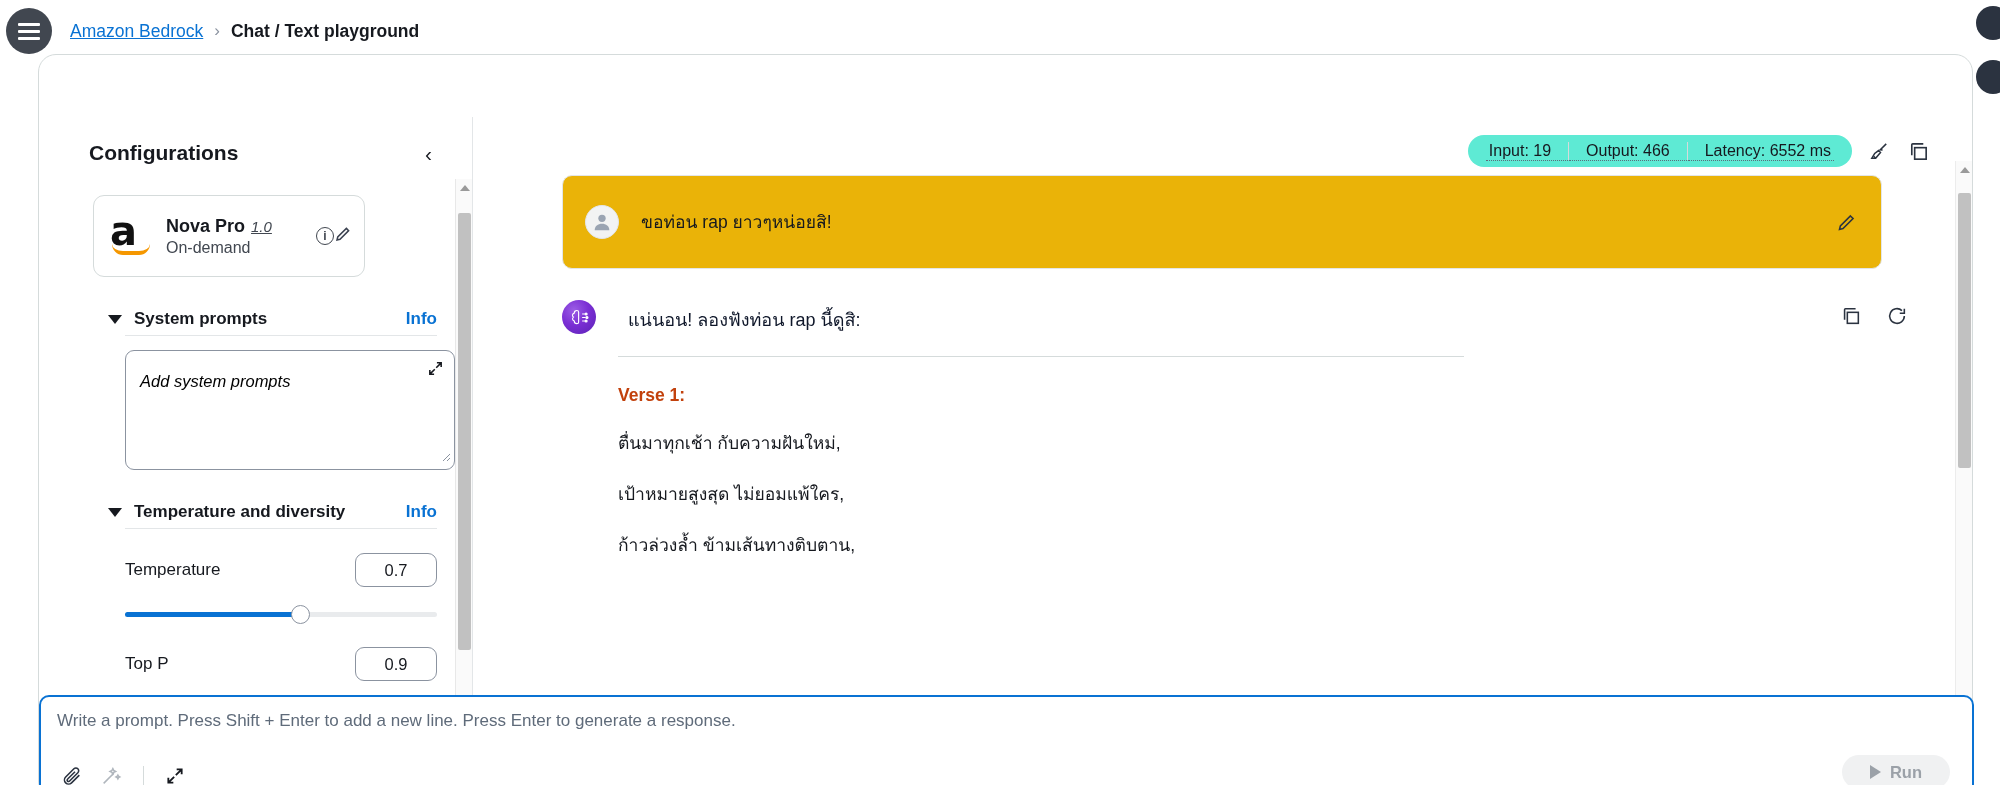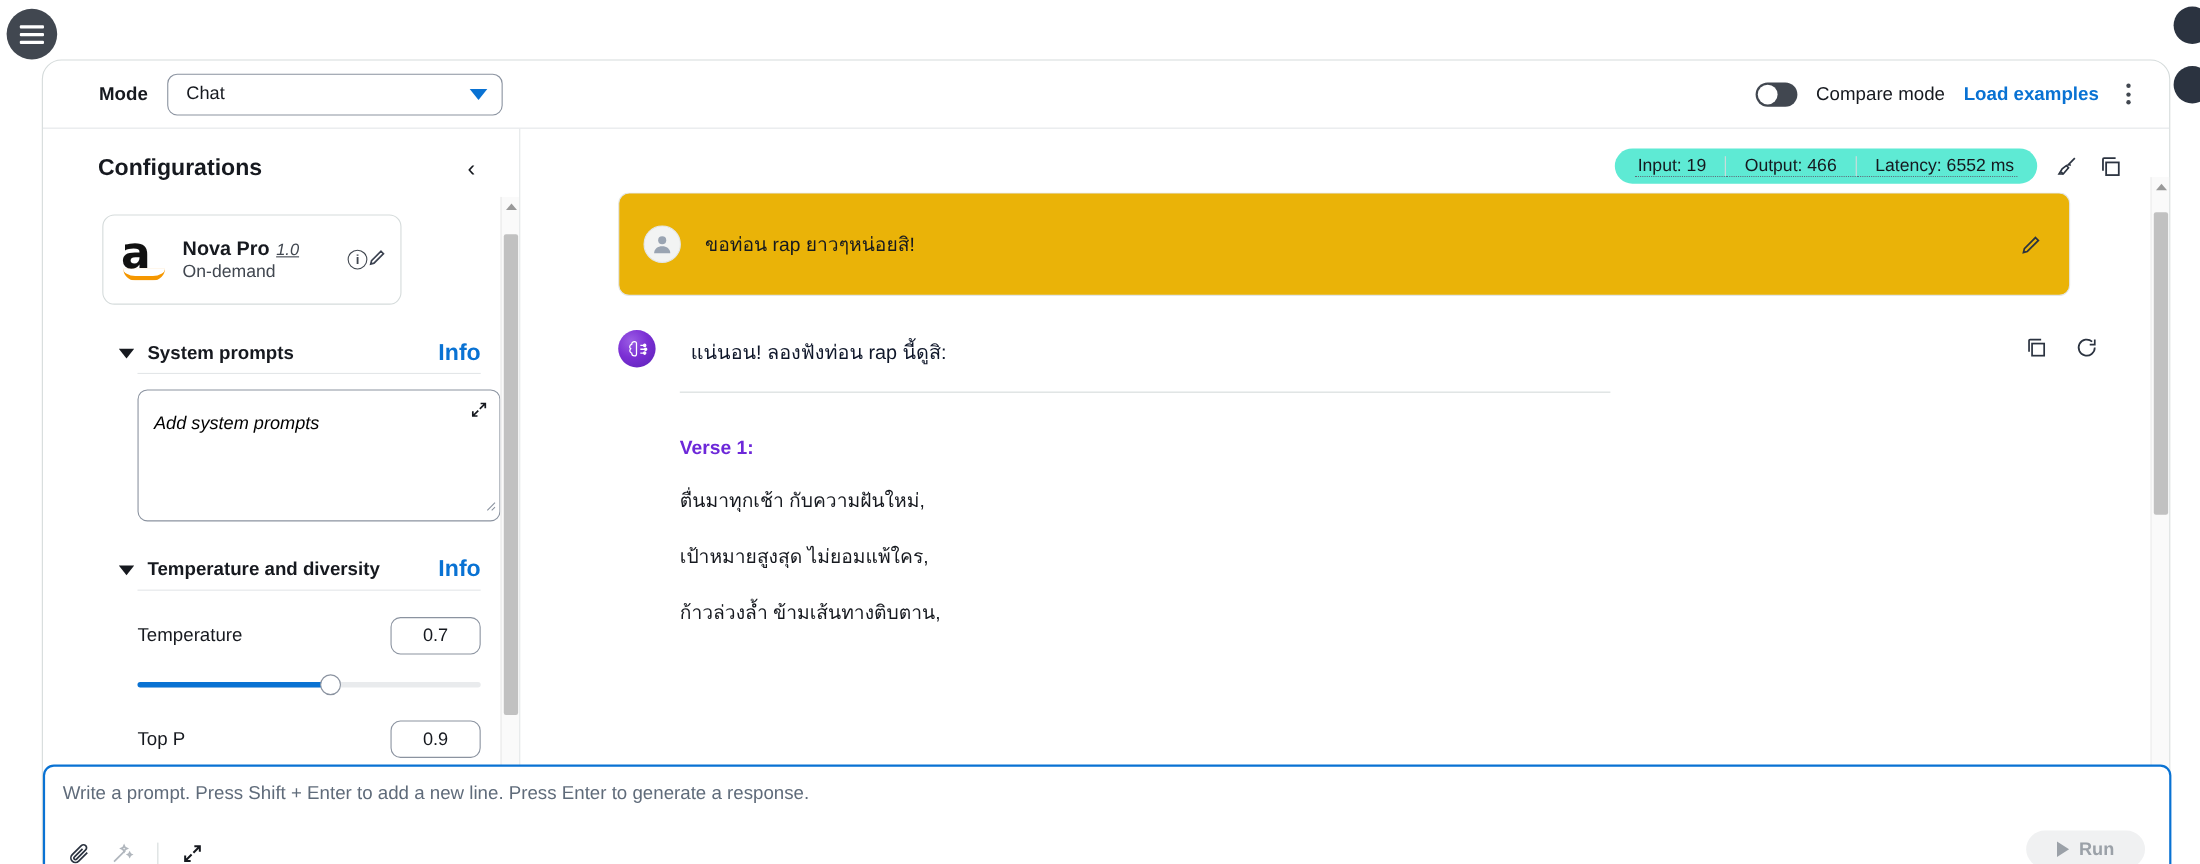--- a/index.html
+++ b/index.html
@@ -122,21 +122,21 @@
     display: flex; justify-content: space-between;
     border-bottom: 1px solid #e3e6e8; padding-bottom: 6px;
   }
   .section-head-left { display: flex; align-items: center; gap: 12px; }
   .tri-down {
     width: 0; height: 0; margin-left: -17px;
     border-left: 7px solid transparent; border-right: 7px solid transparent;
     border-top: 9px solid #16191f; cursor: pointer;
   }
   .section-title { font-size: 17px; font-weight: bold; color: #16191f; }
-  .info-link { font-size: 21px; font-weight: bold; color: #0972d3; cursor: pointer; }
+  .info-link { font-size: 17px; font-weight: bold; color: #0972d3; cursor: pointer; }
 
   .sys-textarea {
     margin-top: 14px; width: 330px; height: 120px;
     border: 1px solid #8b93a0; border-radius: 9px;
     position: relative; background: #ffffff; cursor: text;
   }
   .sys-placeholder {
     position: absolute; left: 14px; top: 21px;
     font-size: 16.5px; font-style: italic; color: #000000;
   }
@@ -223,21 +223,21 @@
   .ai-head { display: flex; align-items: flex-start; padding-right: 64px; }
   .avatar-ai {
     width: 34px; height: 34px; border-radius: 50%; flex: none;
     background: radial-gradient(circle at 35% 30%, #9b5de5 0%, #7b2fd4 45%, #5b21b6 100%);
     display: flex; align-items: center; justify-content: center;
   }
   .ai-text { margin-left: 32px; font-size: 18px; color: #0f172a; flex: 1; padding-top: 5px; }
   .ai-actions { display: flex; gap: 24px; padding-top: 5px; }
   .ai-body { margin-left: 56px; margin-top: 22px; width: 846px; }
   .ai-hr { height: 1px; background: #d5dbdb; }
-  .verse-title { font-size: 17.5px; font-weight: bold; color: #6d28d9; margin-top: 40px; }
+  .verse-title { font-size: 17.5px; font-weight: bold; color: #c2410c; margin-top: 28px; }
   .verse-line { font-size: 17.5px; color: #16191f; margin-top: 23px; }
 
   .chat-sb {
     position: absolute; right: 0; top: 44px; width: 17px; height: 572px;
     background: #fafafa; border-left: 1px solid #ececec;
   }
 
   
   .prompt-box {
     position: absolute; left: 0px; top: 640px; width: 1935px; height: 106px;
@@ -273,43 +273,29 @@
 </style>
 </head>
 <body>
 
 <div class="topbar">
   <div class="hamburger">
     <span></span>
     <span></span>
     <span></span>
   </div>
+  <div class="breadcrumb">
+    <span class="bc-link">Amazon Bedrock</span>
+    <span class="bc-sep">›</span>
+    <span class="bc-current">Chat / Text playground</span>
+  </div>
 </div>
 
 <div class="card">
 
-  <div class="card-header">
-    <span class="mode-label">Mode</span>
-    <div class="mode-select">
-      <span class="val">Chat</span>
-      <span class="caret-down"></span>
-    </div>
-    <div class="header-right">
-      <div class="toggle">
-        <div class="knob"></div>
-      </div>
-      <span class="cmp-label">Compare mode</span>
-      <span class="load-examples">Load examples</span>
-      <div class="kebab">
-        <i></i>
-          <i></i>
-          <i></i>
-      </div>
-    </div>
-  </div>
 
   <div class="config-panel">
 
     <div class="config-title-row">
       <span class="config-title">Configurations</span>
       <span class="collapse-chevron">‹</span>
     </div>
 
     <div class="model-card">
       <div class="amazon-logo">

